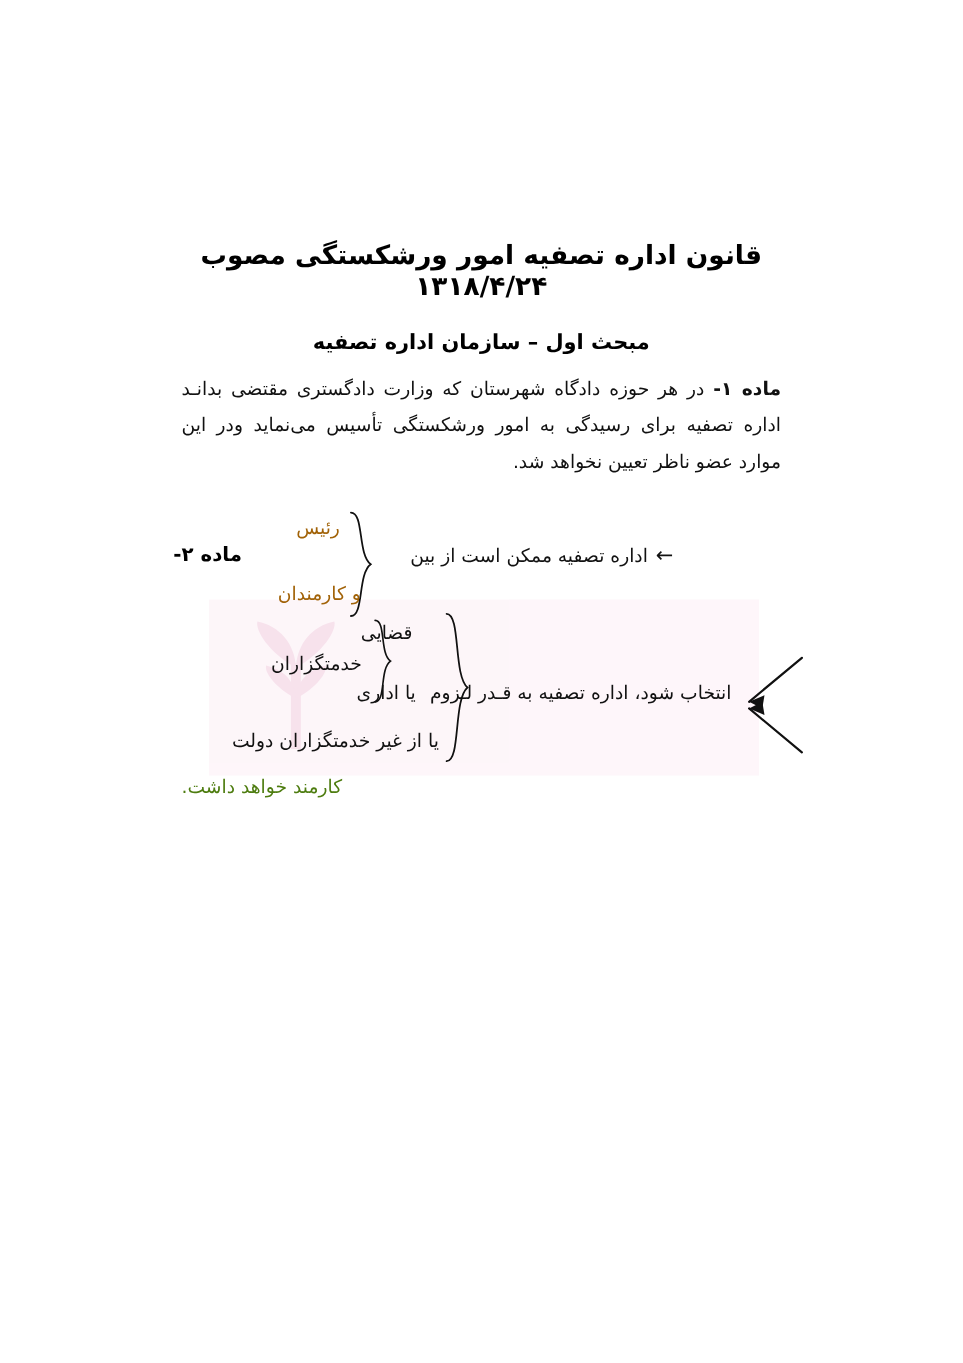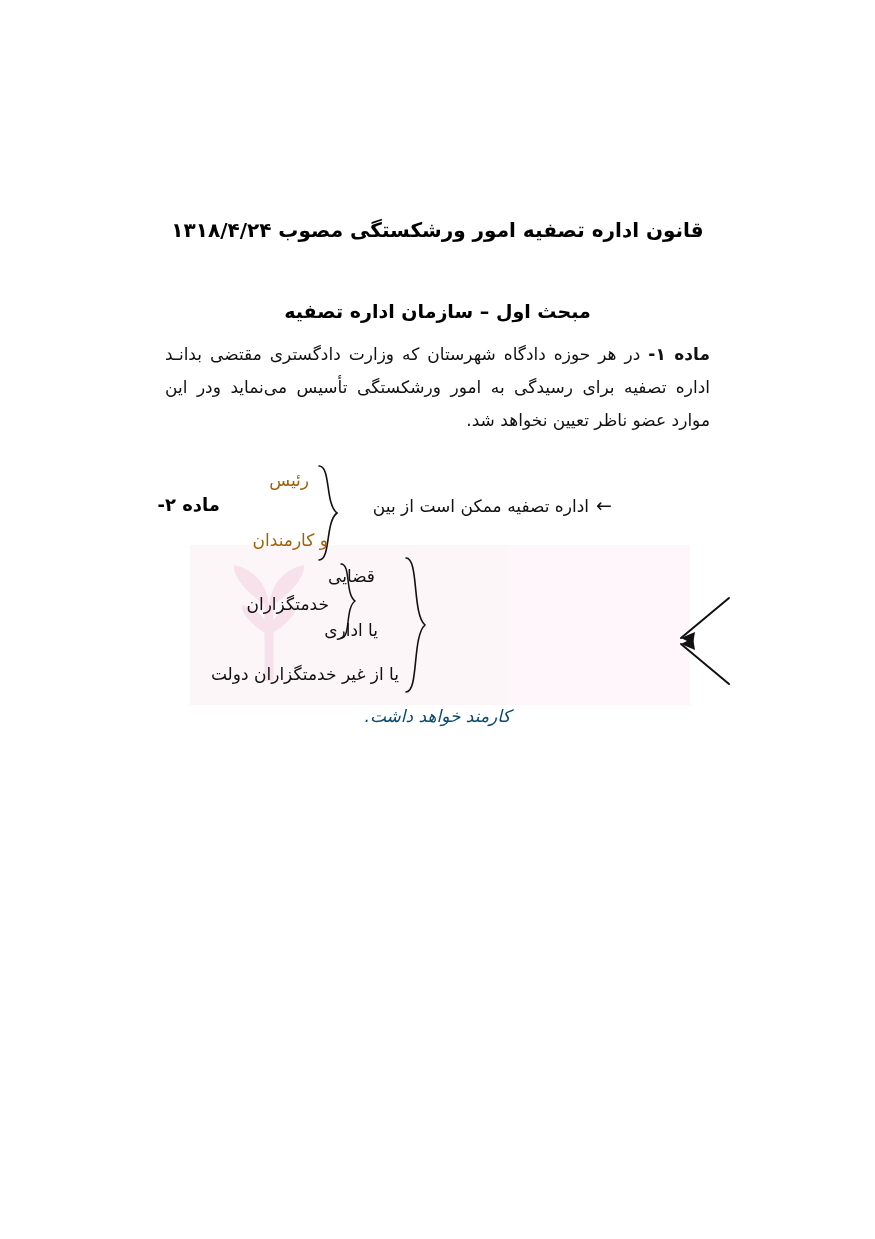--- a/index.html
+++ b/index.html
@@ -51,21 +51,21 @@
     height: 120px;
   }
 
   
   .doc-title {
     position: absolute;
     top: 218px;
     right: 165px;
     width: 545px;
     text-align: center;
-    font-size: 20px;
+    font-size: 24px;
     font-weight: bold;
     letter-spacing: 0px;
     color: #000;
   }
   .section-heading {
     position: absolute;
     top: 300px;
     right: 165px;
     width: 545px;
     text-align: center;
@@ -178,24 +178,23 @@
     right: 140px;
     width: 60px;
     height: 90px;
   }
 
   .tail-line {
     position: absolute;
     top: 706px;
     right: 165px;
     width: 545px;
-    text-align: center;
-    font-size: 17px;
-    color: #0c4a6e;
-    font-style: italic;
+    text-align: left;
+    font-size: 17px;
+    color: #4d7c0f;
   }
 </style>
 </head>
 <body>
 
 <div class="page">
 
   <div class="watermark">
     <div class="wm-box"></div>
     <svg class="wm-mark" viewBox="0 0 110 120">
@@ -231,20 +230,21 @@
   <div class="grp2-top">قضایی</div>
   <div class="grp2-bot">یا اداری</div>
 
   <div class="khedmat-label">خدمتگزاران</div>
 
   <svg class="brace-3" viewBox="0 0 26 138">
     <path d="M4 2 C17 2 10 58 23 69 C10 80 17 136 4 136" fill="none" stroke="#111" stroke-width="1.6" stroke-linecap="round"></path>
   </svg>
   <div class="grp3-bot">یا از غیر خدمتگزاران دولت</div>
 
+  <div class="select-text">انتخاب شود، اداره تصفیه به قـدر لـزوم</div>
 
   <svg class="arrow-big" viewBox="0 0 60 90">
     <path d="M54 2 L6 42 M54 88 L6 48" stroke="#111" stroke-width="2" fill="none" stroke-linecap="round"></path>
     <path d="M6 42 L20 36 L18 48 Z" fill="#111"></path>
     <path d="M6 48 L18 42 L20 54 Z" fill="#111"></path>
   </svg>
 
   <div class="tail-line">کارمند خواهد داشت.</div>
 
 </div>

